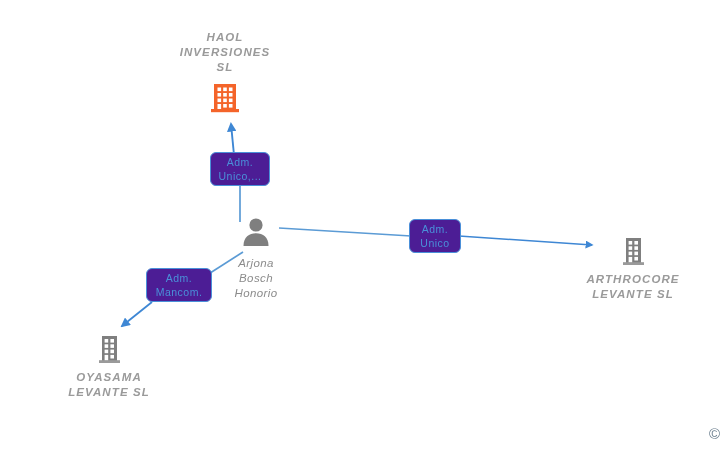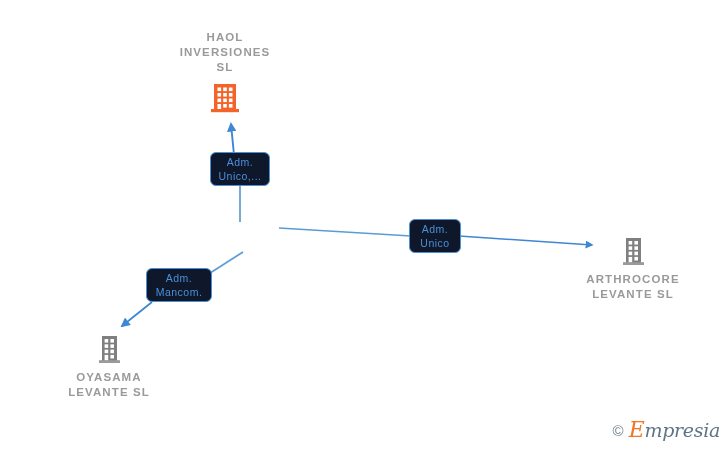--- a/index.html
+++ b/index.html
@@ -21,20 +21,21 @@
     position: absolute;
     left: 0;
     top: 0;
     width: 728px;
     height: 450px;
   }
 
   .node {
     position: absolute;
     text-align: center;
+    font-style: italic;
   }
   .node .icon {
     display: block;
     margin: 0 auto;
   }
   .node .caption {
     display: block;
     font-size: 11.5px;
     line-height: 15px;
     letter-spacing: 0.6px;
@@ -62,21 +63,21 @@
     font-weight: normal;
     letter-spacing: 0.4px;
   }
 
   
   .rel-label {
     position: absolute;
     box-sizing: border-box;
     border: 1.6px solid #4a90d9;
     border-radius: 6px;
-    background: #0f172a;
+    background: #4c1d95;
     color: #4a90d9;
     font-size: 10.5px;
     line-height: 14px;
     text-align: center;
     letter-spacing: 0.5px;
     display: flex;
     align-items: center;
     justify-content: center;
     white-space: pre-line;
     padding: 16px 4px;
@@ -154,20 +155,31 @@
         <rect x="9.5" y="17.5" width="3.6" height="3.6" fill="#ffffff"></rect>
         <rect x="15.2" y="17.5" width="3.6" height="3.6" fill="#ffffff"></rect>
         <rect x="20.9" y="17.5" width="3.6" height="3.6" fill="#ffffff"></rect>
         <rect x="9.5" y="23" width="3.6" height="5" fill="#ffffff"></rect>
         <rect x="15.2" y="23" width="3.6" height="3.6" fill="#ffffff"></rect>
         <rect x="20.9" y="23" width="3.6" height="3.6" fill="#ffffff"></rect>
       </svg>
     </span>
   </div>
 
+  <div class="node node-person" style="left:196px; top:214px; width:120px;">
+    <span class="icon">
+      <svg width="34" height="34" viewBox="0 0 34 34" xmlns="http://www.w3.org/2000/svg">
+        <circle cx="17" cy="11" r="6.6" fill="#7f7f7f"></circle>
+        <path d="M 4.5 32 C 4.5 23 10 19.3 17 19.3 C 24 19.3 29.5 23 29.5 32 Z" fill="#7f7f7f"></path>
+      </svg>
+    </span>
+    <span class="caption">Arjona
+Bosch
+Honorio</span>
+  </div>
 
   <div class="node node-company" style="left:568px; top:236px; width:130px;">
     <span class="icon">
       <svg width="32" height="32" viewBox="0 0 32 32" xmlns="http://www.w3.org/2000/svg">
         <rect x="9" y="2" width="15" height="25" fill="#7f7f7f"></rect>
         <rect x="6" y="26.2" width="21" height="2.8" fill="#9a9a9a"></rect>
         <rect x="11.6" y="5" width="3.6" height="3.6" fill="#ffffff"></rect>
         <rect x="17.4" y="5" width="3.6" height="3.6" fill="#ffffff"></rect>
         <rect x="11.6" y="10.3" width="3.6" height="3.6" fill="#ffffff"></rect>
         <rect x="17.4" y="10.3" width="3.6" height="3.6" fill="#ffffff"></rect>
@@ -204,16 +216,15 @@
 Unico,...</div>
 
   <div class="rel-label" style="left:409px; top:219px; width:52px; height:34px;">Adm.
 Unico</div>
 
   <div class="rel-label" style="left:146px; top:268px; width:66px; height:34px;">Adm.
 Mancom.</div>
 
   <div id="watermark">
     <span class="copy">©</span>
-    <span class="brand"><span class="cap">E</span><span>mpresia</span></span>
   </div>
 
 </div>
 
 </body></html>

